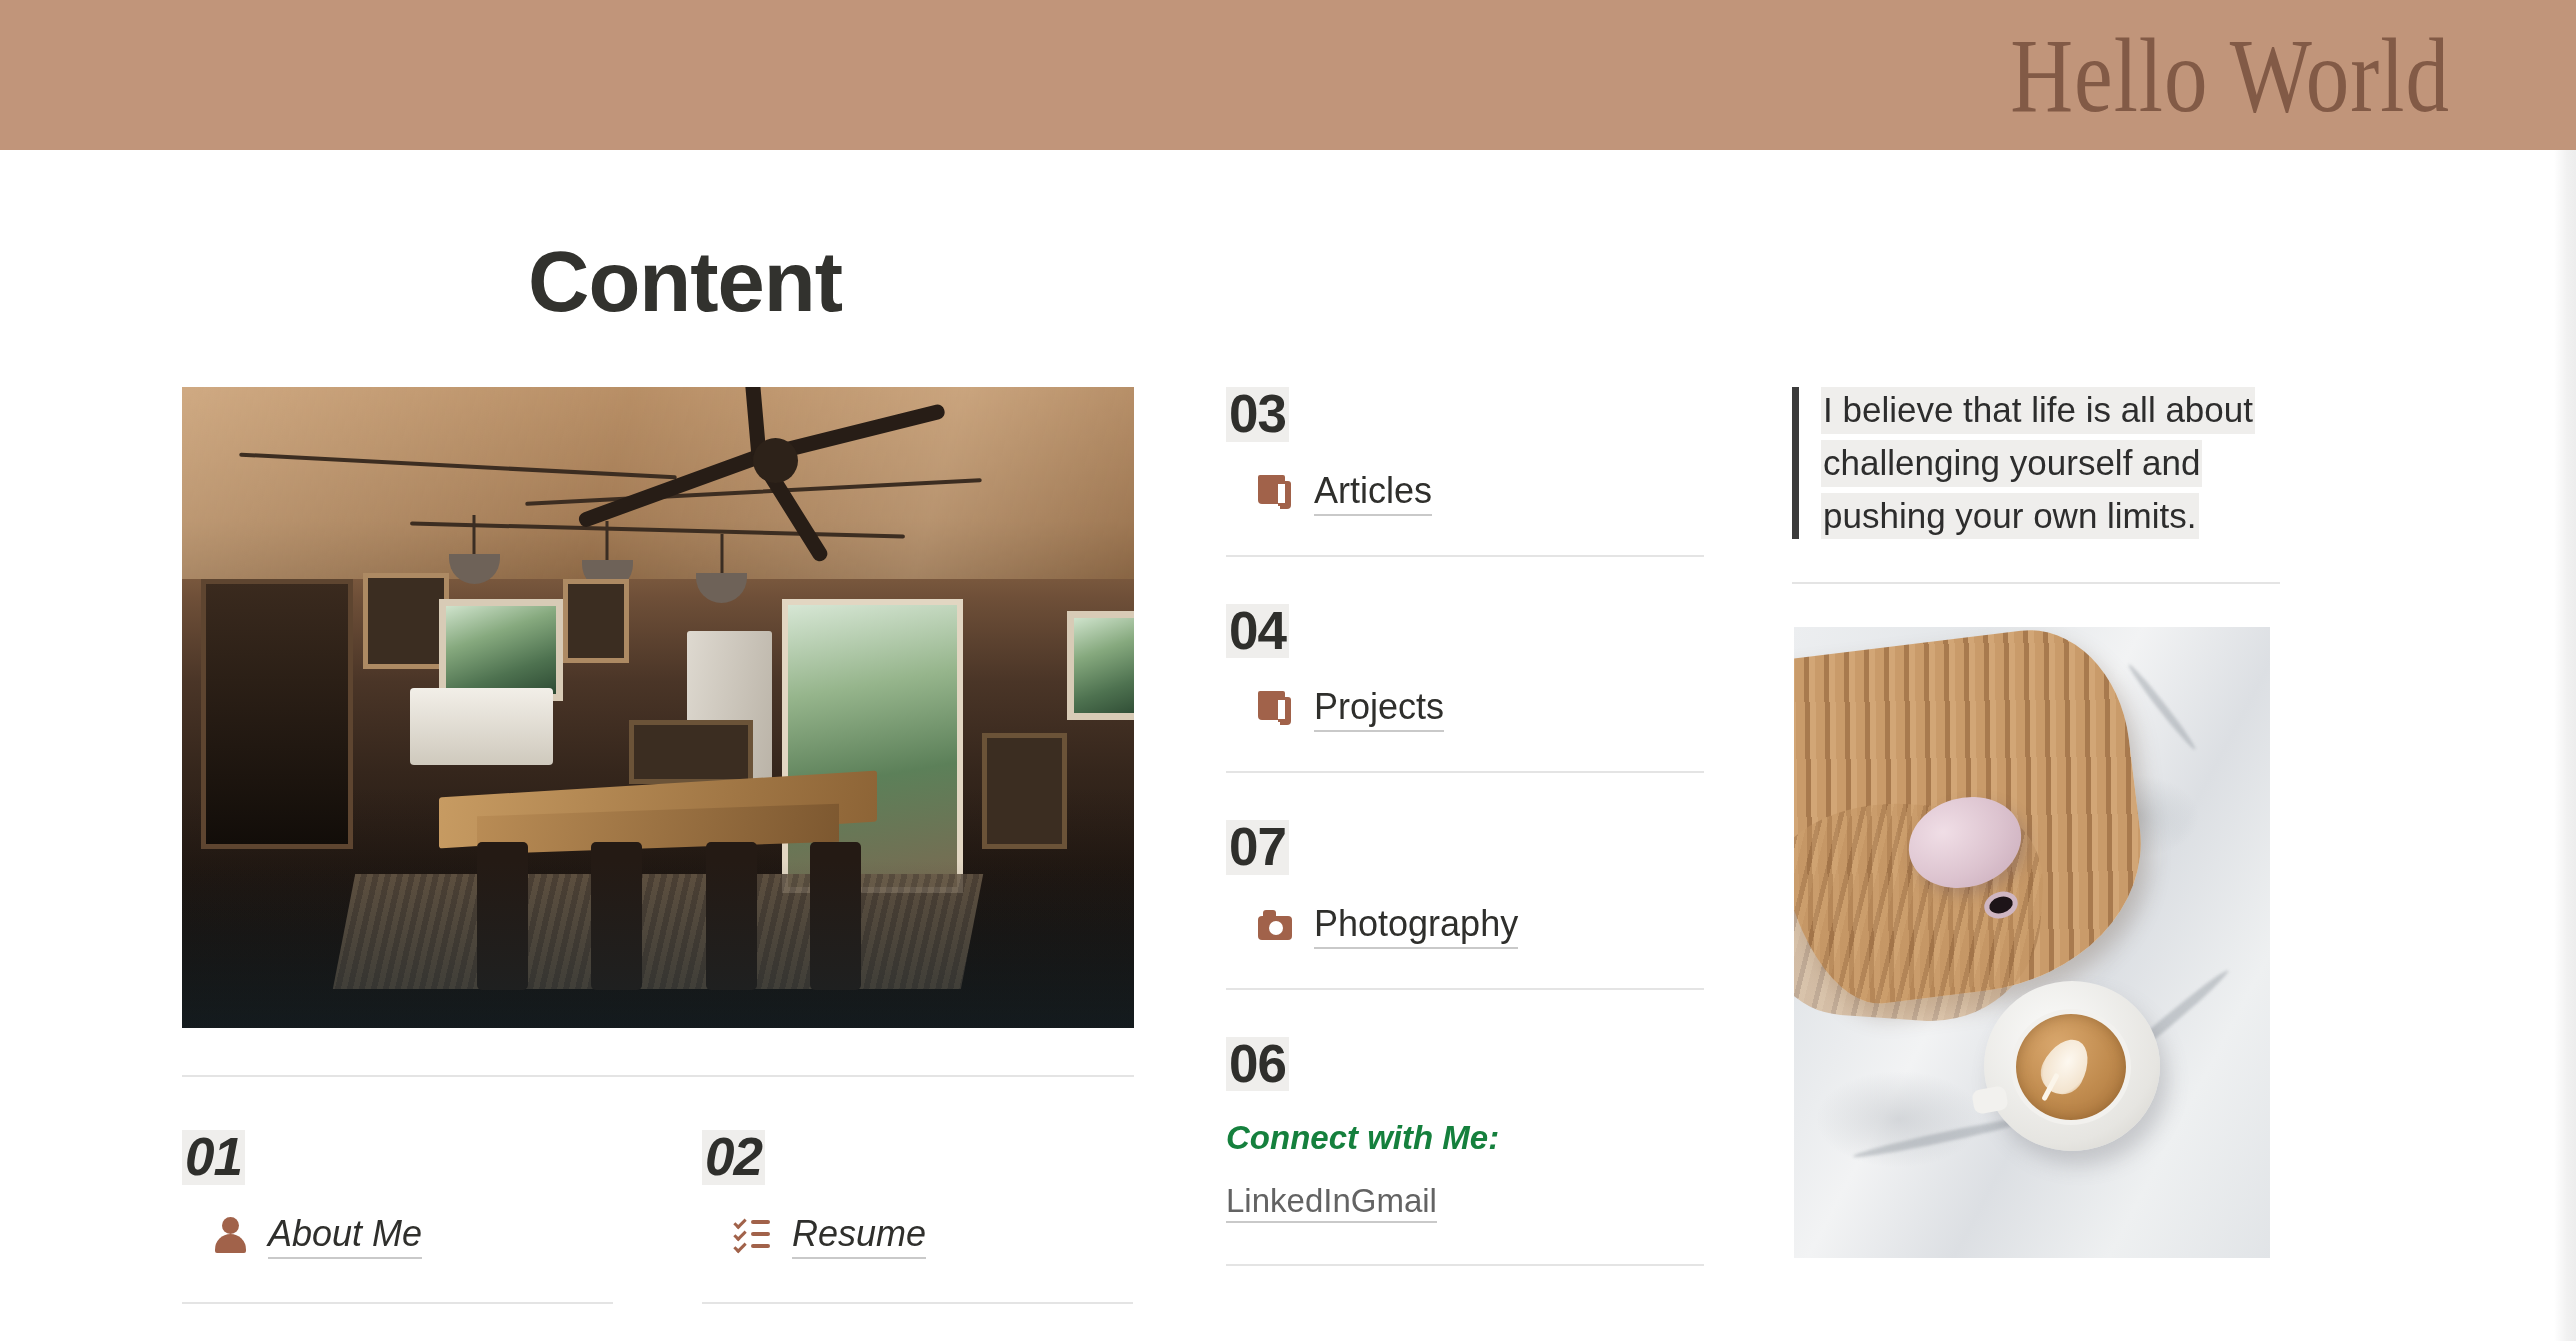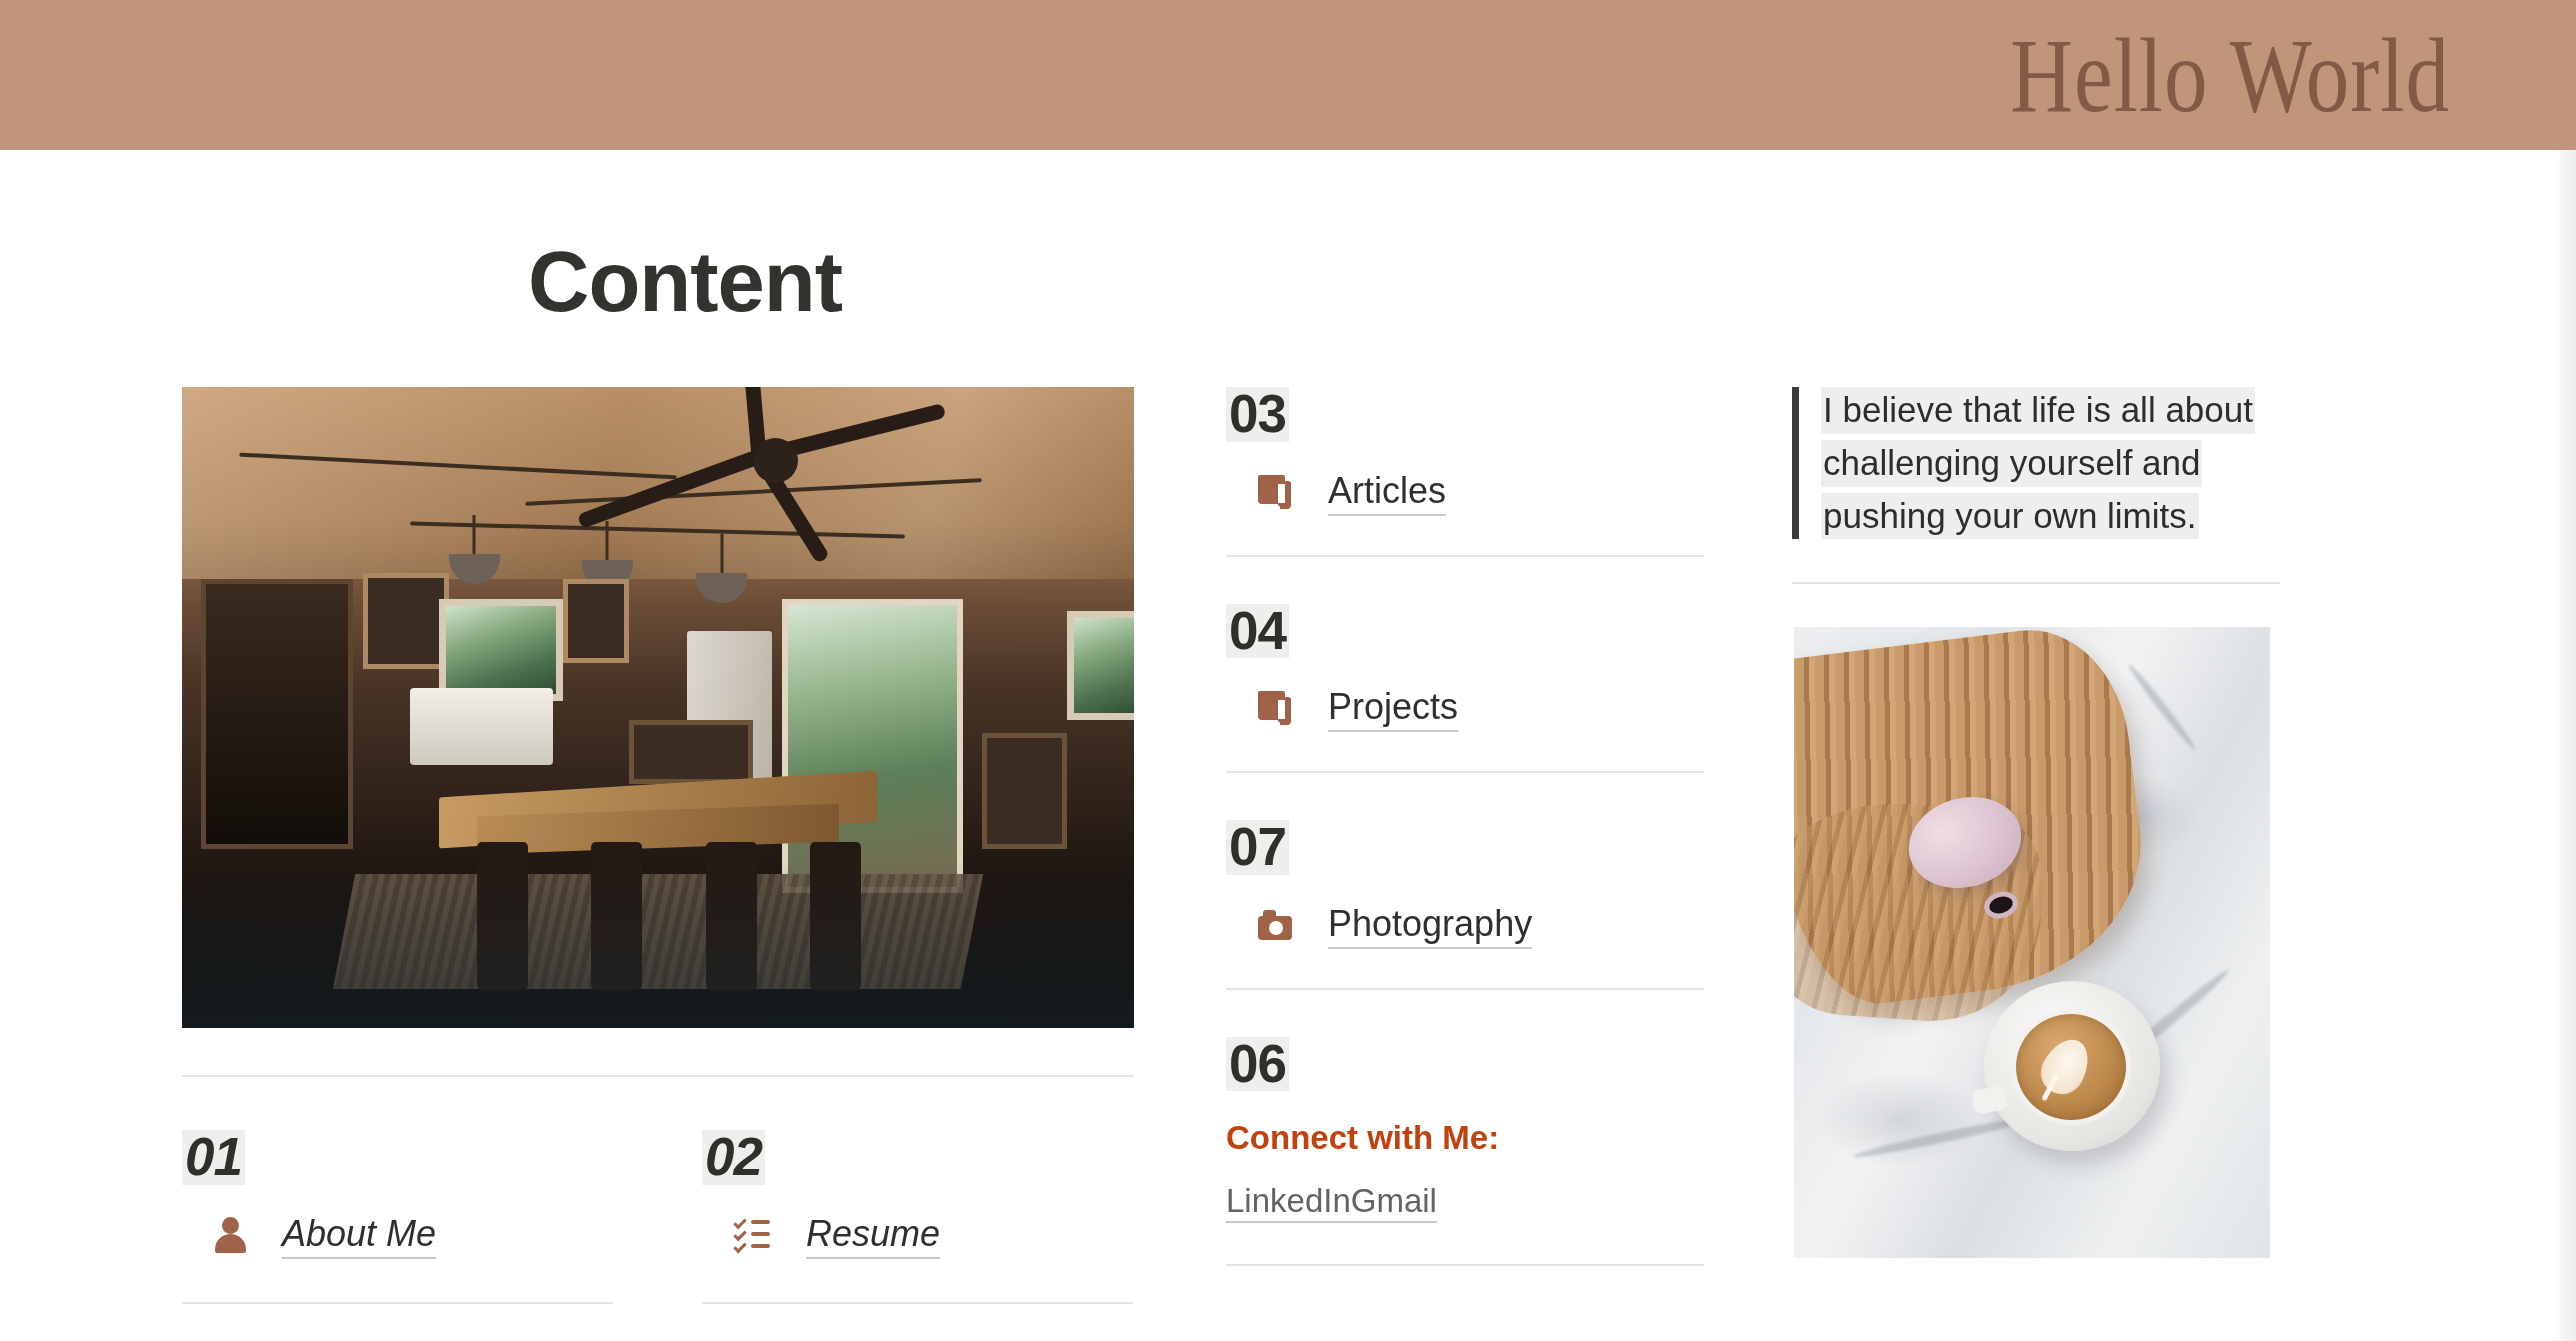--- a/index.html
+++ b/index.html
@@ -302,21 +302,21 @@
     font-weight: bold;
     color: #2f2f2c;
     background: #efeeec;
     line-height: 1.03;
     padding: 0 3px;
     letter-spacing: -1px;
   }
   .entry-link-row {
     display: flex;
     align-items: center;
-    gap: 36px;
+    gap: 22px;
     margin-top: 26px;
     padding-left: 32px;
   }
   .entry-label {
     font-size: 36px;
     color: #2f2f2c;
     border-bottom: 2px solid #c9c9c9;
     line-height: 1.25;
     padding-bottom: 1px;
   }
@@ -400,22 +400,23 @@
   .left-cell .divider { margin-top: 43px; }
 
   
   .mid-entry { padding-bottom: 0; }
   .mid-entry .divider { margin-top: 39px; }
   .mid-gap { height: 47px; }
 
   .connect-heading {
     font-size: 33px;
     font-weight: bold;
-    color: #c2410c;
+    color: #15803d;
     margin-top: 28px;
+    font-style: italic;
   }
   .social-link {
     display: inline-block;
     font-size: 33px;
     color: #636363;
     border-bottom: 2px solid #c9c9c9;
     margin-top: 24px;
     line-height: 1.2;
   }
   .social-list { display: flex; flex-direction: row; align-items: flex-start; }

